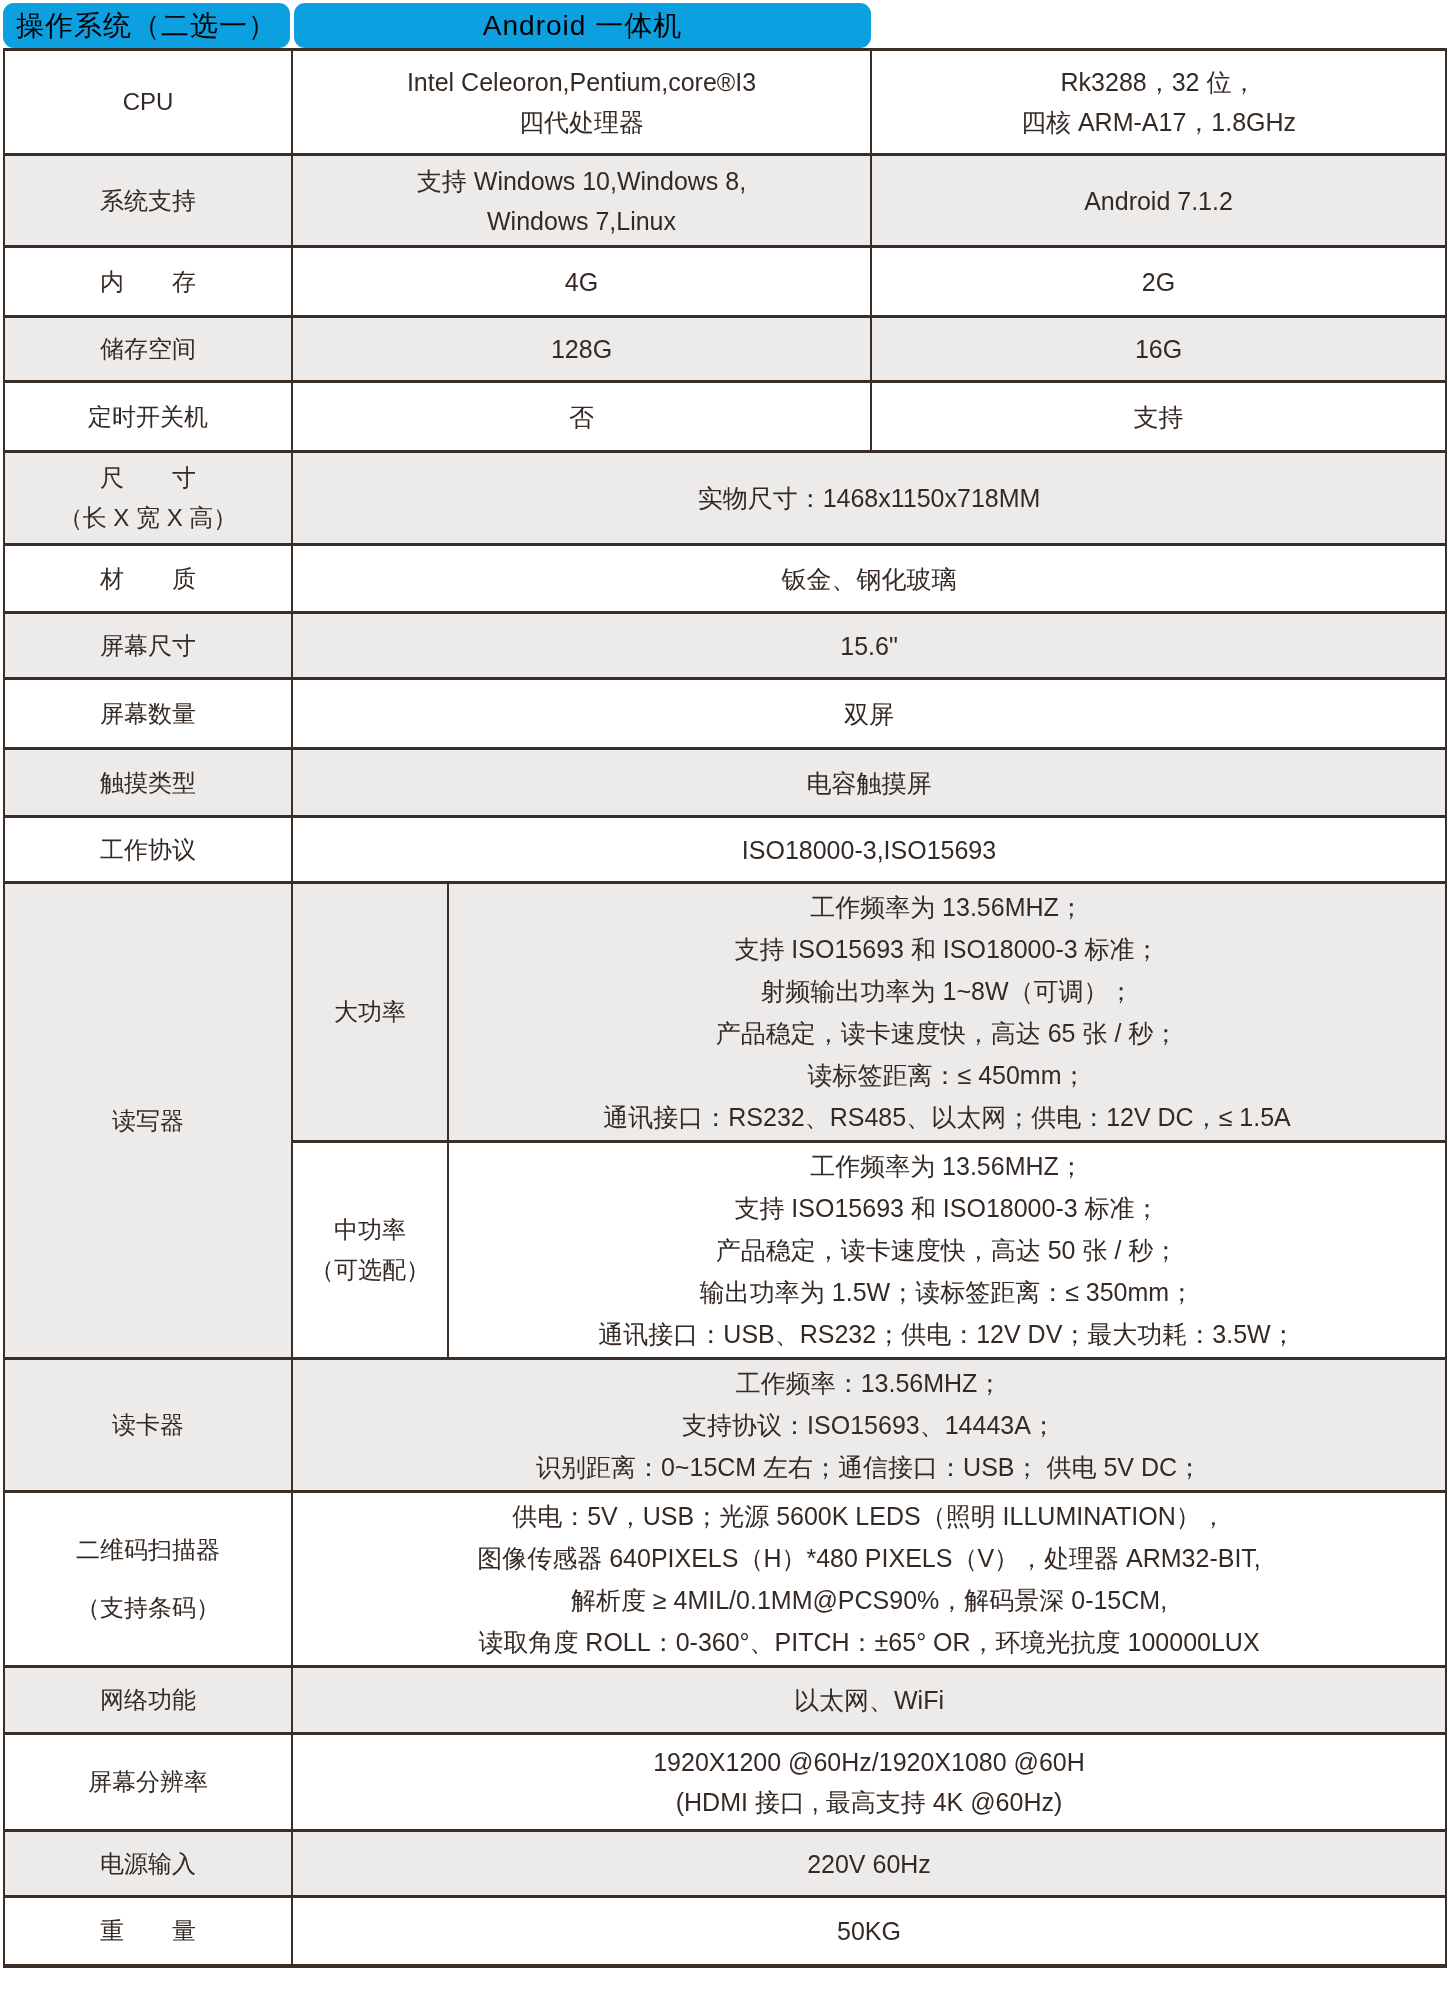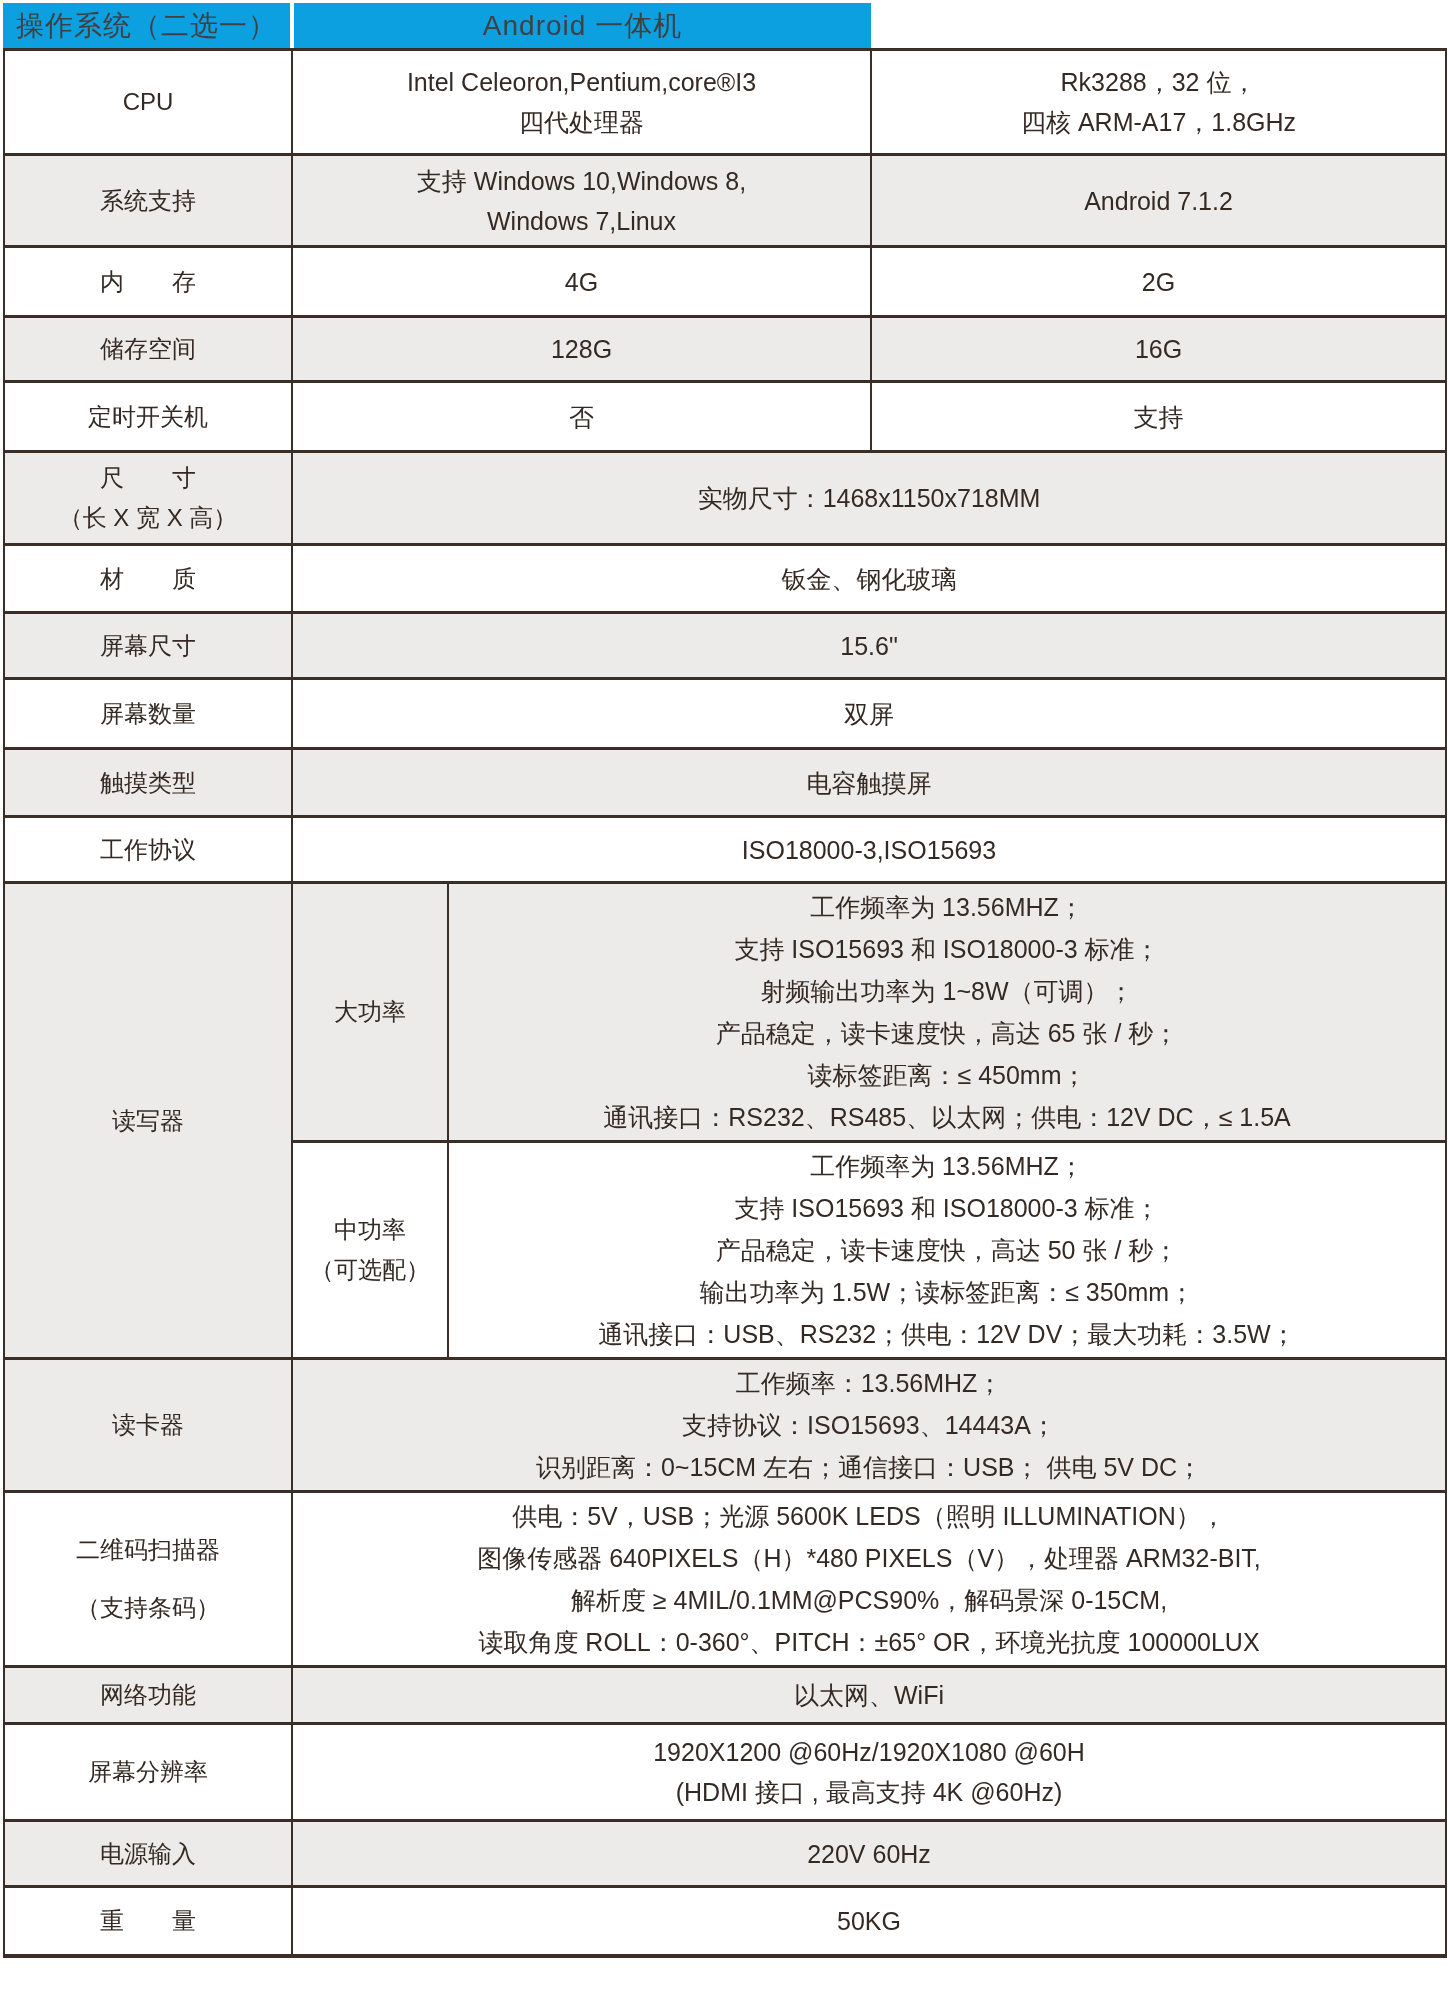--- a/index.html
+++ b/index.html
@@ -1,21 +1,21 @@
 <!DOCTYPE html>
 <html><head>
 <meta charset="utf-8">
 <style>
   html,body{margin:0;padding:0;background:#fff;}
   body{font-family:"Liberation Sans","DejaVu Sans",sans-serif;color:#352a23;}
   .page{width:1448px;height:2007px;box-sizing:border-box;padding:3px 3px 14px 3px;background:#fff;}
   
   .hdr{display:grid;grid-template-columns:287px 577px 1fr;column-gap:4px;height:45px;margin-bottom:0;}
-  .hdr-cell{background:#0CA0E1;color:#404040;display:flex;align-items:center;justify-content:center;
-            font-size:28px;letter-spacing:1px;}
+  .hdr-cell{background:#0CA0E1;color:#000000;display:flex;align-items:center;justify-content:center;
+            font-size:28px;letter-spacing:1px;border-radius:11px;}
   
   table.spec{border-collapse:collapse;table-layout:fixed;width:1442px;}
   table.spec{border:2px solid #3b2e26;border-top-width:3px;border-bottom-width:4px;}
   td{border:2px solid #3b2e26;border-top-width:3px;border-bottom-width:3px;
      text-align:center;vertical-align:middle;padding:2px 6px;box-sizing:border-box;
      font-size:25px;line-height:42px;}
   .w{background:#ffffff;}
   .g{background:#EDEBE9;}
   .lbl{font-size:24px;}
   .two-line div{line-height:40px;}
@@ -156,21 +156,21 @@
         <div>（支持条码）</div>
       </td>
       <td class="w lines" colspan="3">
         <div>供电：5V，USB；光源 5600K LEDS（照明 ILLUMINATION），</div>
         <div>图像传感器 640PIXELS（H）*480 PIXELS（V），处理器 ARM32-BIT,</div>
         <div>解析度 ≥ 4MIL/0.1MM@PCS90%，解码景深 0-15CM,</div>
         <div>读取角度 ROLL：0-360°、PITCH：±65° OR，环境光抗度 100000LUX</div>
       </td>
     </tr>
 
-    <tr style="height:57px;">
+    <tr style="height:67px;">
       <td class="lbl g">网络功能</td>
       <td class="g" colspan="3">以太网、WiFi</td>
     </tr>
 
     <tr style="height:97px;">
       <td class="lbl w">屏幕分辨率</td>
       <td class="w two-line" colspan="3">
         <div>1920X1200 @60Hz/1920X1080 @60H</div>
         <div>(HDMI 接口 , 最高支持 4K @60Hz)</div>
       </td>

